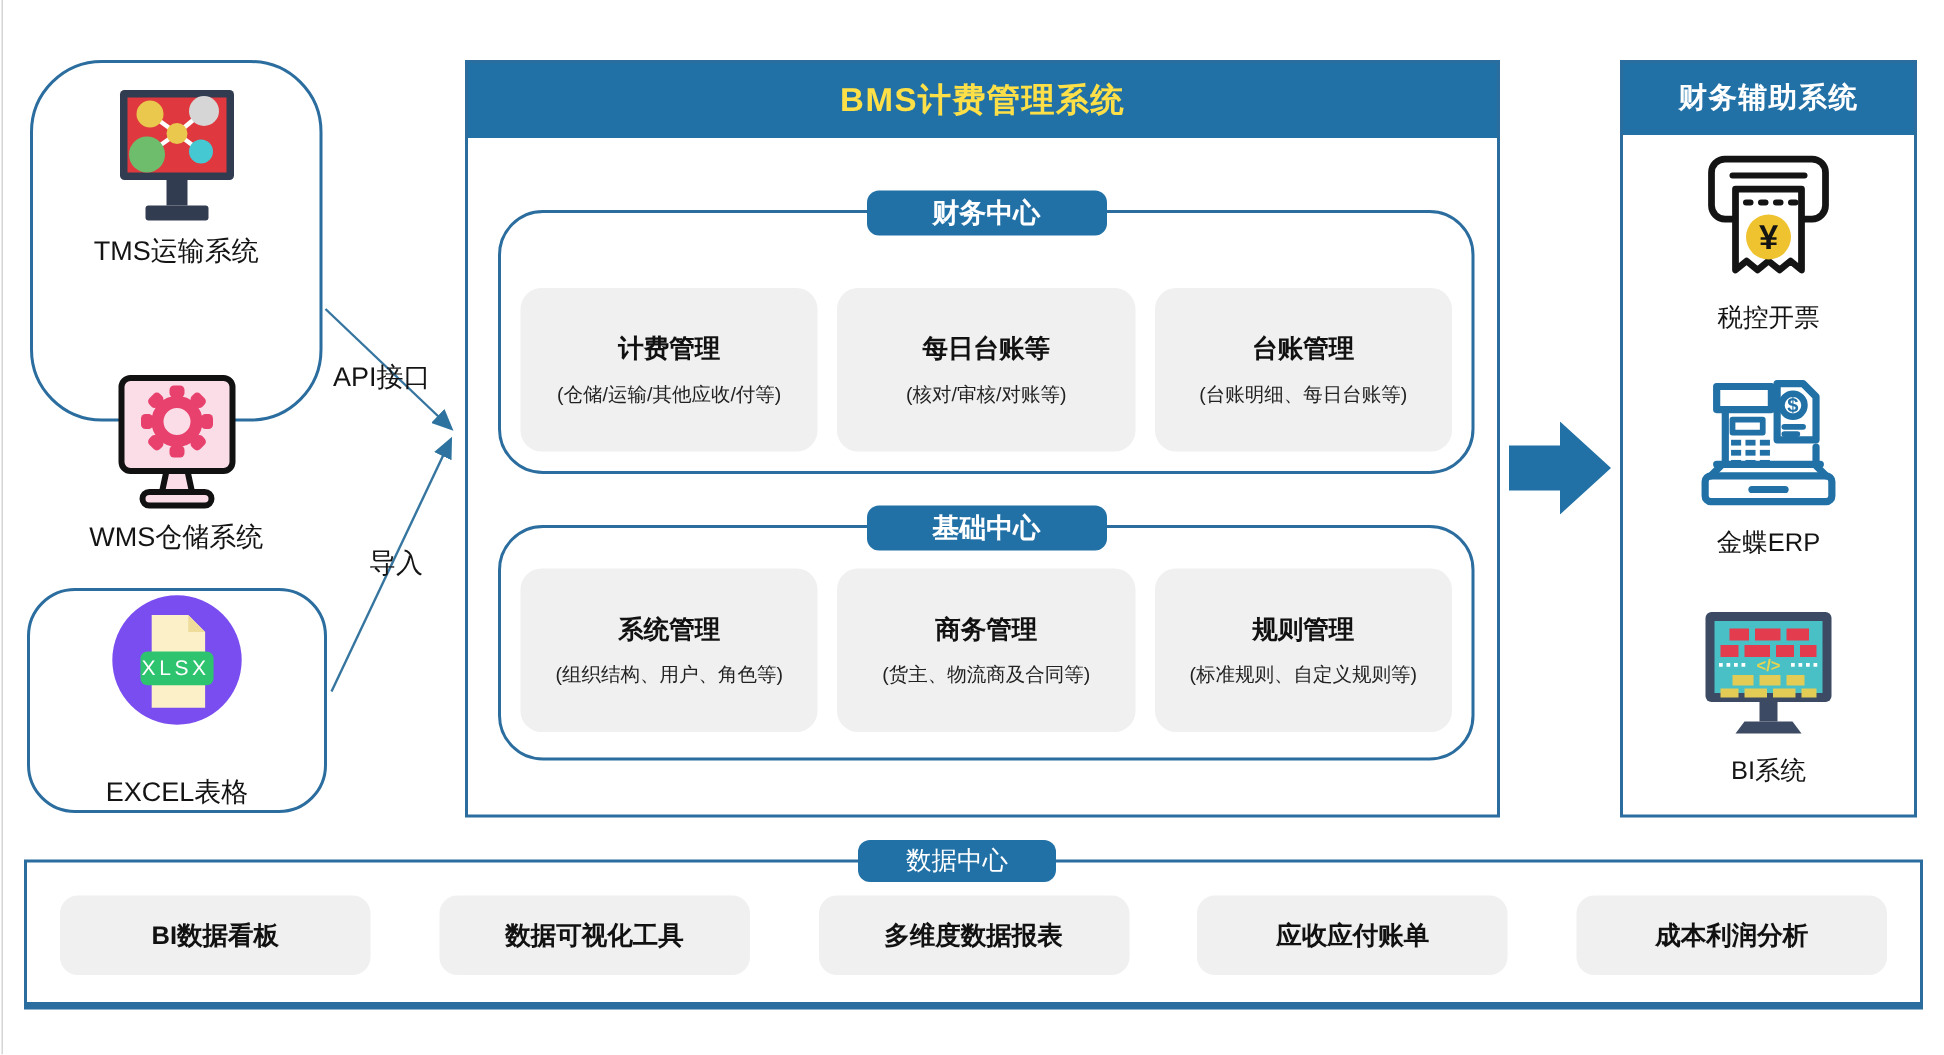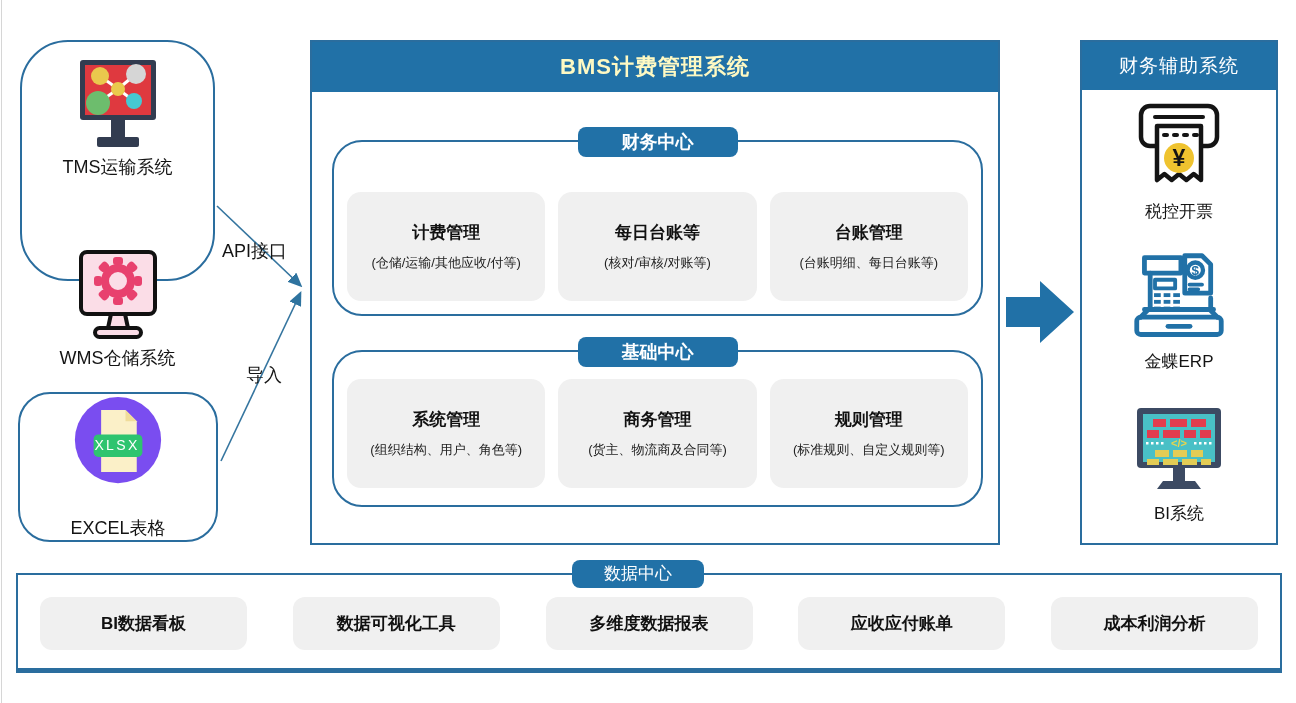--- a/index.html
+++ b/index.html
@@ -18,35 +18,35 @@
         display:flex;flex-direction:column;align-items:center;}
   #srcBox1{left:20px;top:40px;width:195px;height:241px;padding-top:16px;gap:46px;}
   #srcBox2{left:18px;top:392px;width:200px;height:150px;border-radius:32px;padding-top:1px;gap:28px;}
   .src-label{font-size:18px;color:var(--ink);margin-top:3px;white-space:nowrap;}
 
   
   .conn-label{position:absolute;font-size:18px;color:var(--ink);white-space:nowrap;}
 
   
   #bmsBox{position:absolute;left:310px;top:40px;width:690px;height:505px;border:2px solid var(--border);background:#fff;}
-  #bmsHeader{height:50px;background:var(--blue);color:#fef9c3;font-size:22px;font-weight:600;
+  #bmsHeader{height:50px;background:var(--blue);color:#fde047;font-size:22px;font-weight:600;
              text-align:center;line-height:50px;letter-spacing:1px;}
   .section-group{position:absolute;left:20px;right:15px;border:2px solid var(--border);border-radius:30px;}
   .section-badge{position:absolute;top:-15px;left:50%;transform:translateX(-50%);
                  background:var(--blue);color:#fff;font-size:18px;font-weight:bold;
                  height:30px;line-height:30px;padding:0 44px;border-radius:8px;white-space:nowrap;}
   .cards{position:absolute;left:13px;right:13px;height:109px;display:flex;gap:13px;text-align:center;}
   .card{flex:1;background:var(--card);border-radius:14px;display:flex;flex-direction:column;
         justify-content:center;align-items:center;gap:10px;}
   .card-title{font-size:17px;font-weight:bold;color:#111;white-space:nowrap;}
   .card-sub{font-size:13px;color:#222;white-space:nowrap;}
 
   
   #auxBox{position:absolute;left:1080px;top:40px;width:198px;height:505px;border:2px solid var(--border);background:#fff;}
-  #auxHeader{height:48px;background:var(--blue);color:#fff;font-size:19px;font-weight:400;
+  #auxHeader{height:48px;background:var(--blue);color:#fff;font-size:19px;font-weight:700;
              text-align:center;line-height:48px;letter-spacing:1px;}
   .aux-item{position:absolute;left:0;width:100%;display:flex;flex-direction:column;align-items:center;}
   .aux-label{font-size:17px;color:var(--ink);margin-top:4px;white-space:nowrap;}
 
   
   #dataBox{position:absolute;left:16px;top:573px;width:1266px;height:100px;background:#fff;
            border:2px solid var(--border);border-bottom-width:5px;}
   #dataBadge{position:absolute;top:-15px;left:50%;margin-left:-77px;background:var(--blue);color:#fff;
              font-size:17px;font-weight:normal;height:28px;line-height:28px;padding:0 32px;
              border-radius:8px;white-space:nowrap;}

